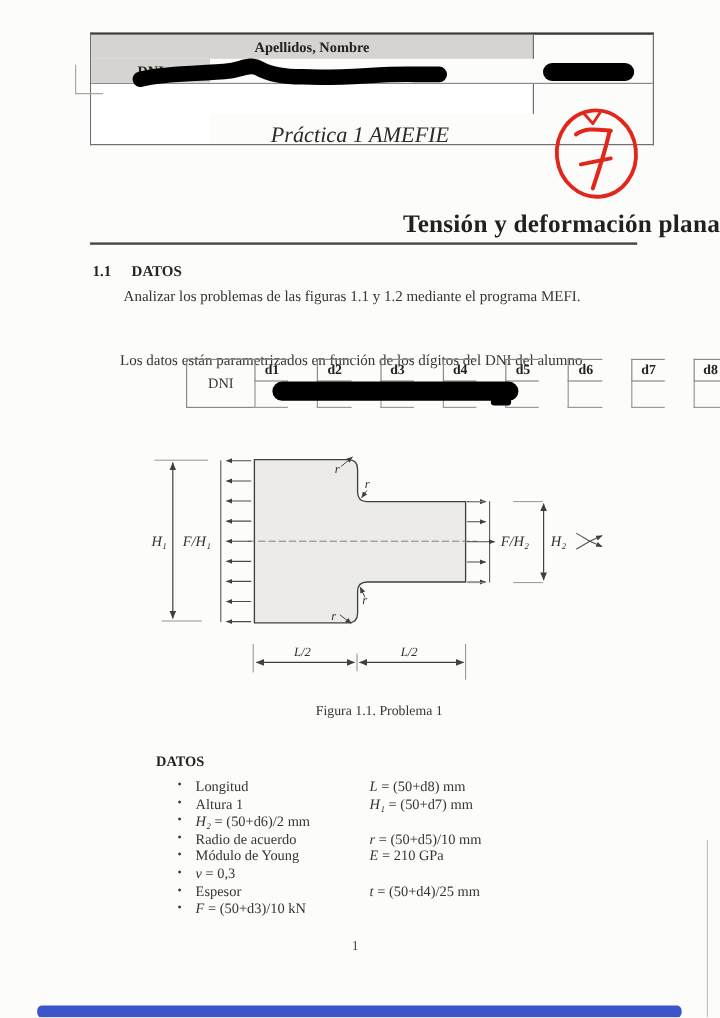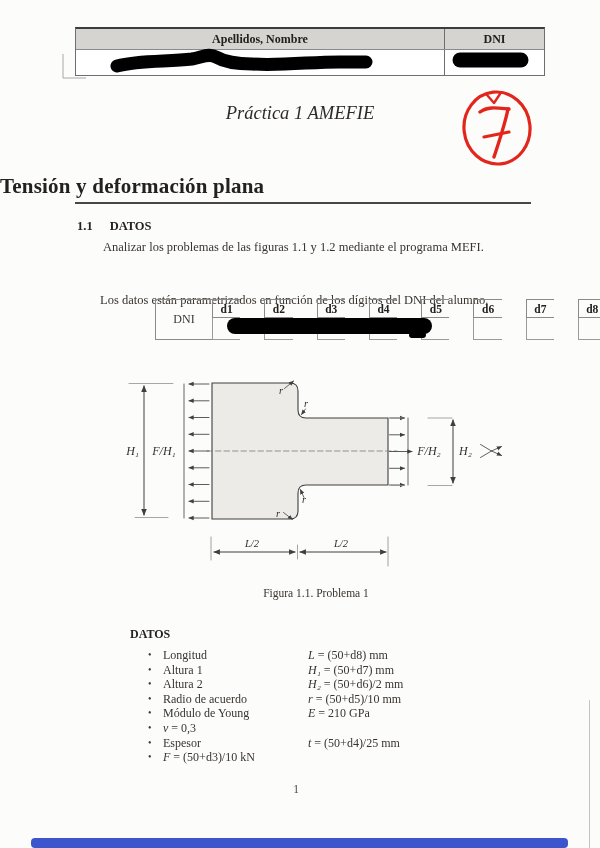--- a/index.html
+++ b/index.html
@@ -4,31 +4,31 @@
 <style>
   * { margin:0; padding:0; box-sizing:border-box; }
   html,body { width:600px; height:848px; overflow:hidden; }
   body { background:#fcfcfb; position:relative;
          font-family:"Liberation Serif","DejaVu Serif",serif; color:#35312c; }
   .abs { position:absolute; }
 
   
   .hdr-table { left:75px; top:27px; width:470px; border:1px solid #6e6e6e;
                border-top:2px solid #3c3c3c; }
-  .hdr-row { display:flex; }
+  .hdr-row { display:flex;flex-direction:column; }
   .hdr-cell { font-weight:bold; font-size:12px; text-align:center; color:#23201d; }
   .hdr-head { background:#d6d4d0; height:20px; line-height:20px; }
   .hdr-body { background:#fff; height:25px; }
   .hdr-c1 { width:369px; border-right:1px solid #6e6e6e; }
   .hdr-c2 { width:99px; }
   .hdr-div { border-top:1px solid #8a8a8a; }
 
   .subtitle { left:0; top:103px; width:580px; text-align:center;
               font-style:italic; font-size:18.5px; color:#2e2b27;padding-left:20px; }
-  .main-title { left:0; top:174px; width:600px; text-align:left;
+  .main-title { left:0; top:174px; width:600px; text-align:right;
                 font-weight:bold; font-size:21px; color:#232120; letter-spacing:.2px; }
   .title-rule { left:75px; top:202px; width:456px; height:2px; background:#4a4743; }
 
   .section-head { left:77px; top:219px; font-weight:bold; font-size:12.5px; color:#26231f; }
   .section-head .num { margin-right:17px; }
   .para { font-size:12.5px; color:#38342e; }
   .p1 { left:62px; top:240px;margin-left:41px; }
   .p2 { left:100px; top:261px;margin-top:32px; }
 
   
@@ -124,21 +124,20 @@
     <span class="dlabel">Longitud</span>
     <span class="dvalue"><i>L</i> <span>= (50+d8) mm</span></span>
   </div>
   <div class="datos-row">
     <span class="bullet">•</span>
     <span class="dlabel">Altura 1</span>
     <span class="dvalue"><i>H₁</i> <span>= (50+d7) mm</span></span>
   </div>
   <div class="datos-row">
     <span class="bullet">•</span>
-    <span class="dlabel">Altura 2</span>
     <span class="dvalue"><i>H₂</i> <span>= (50+d6)/2 mm</span></span>
   </div>
   <div class="datos-row">
     <span class="bullet">•</span>
     <span class="dlabel">Radio de acuerdo</span>
     <span class="dvalue"><i>r</i> <span>= (50+d5)/10 mm</span></span>
   </div>
   <div class="datos-row">
     <span class="bullet">•</span>
     <span class="dlabel">Módulo de Young</span>

